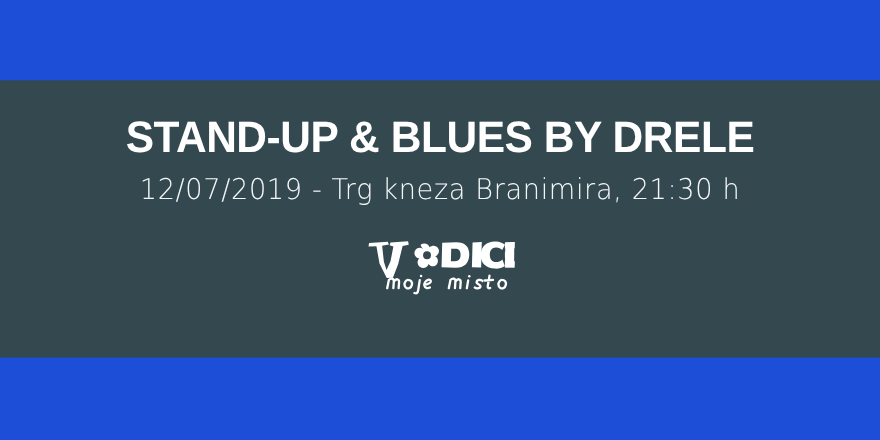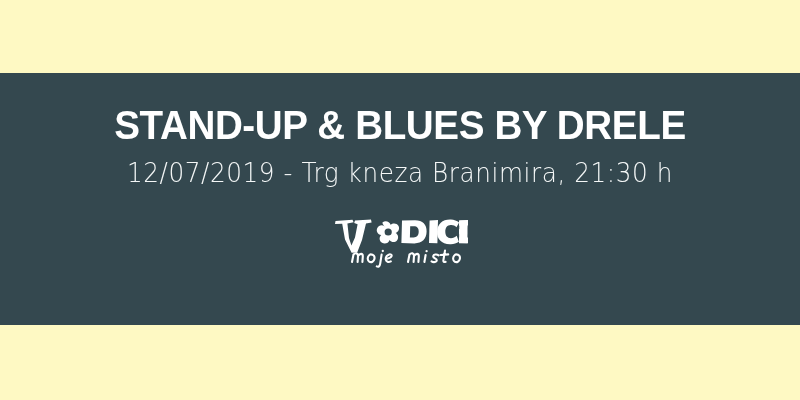--- a/index.html
+++ b/index.html
@@ -12,21 +12,21 @@
     height: 400px;
     background: #ffffff;
     font-family: "Liberation Sans", sans-serif;
     overflow: hidden;
   }
 
   .canvas {
     position: relative;
     width: 800px;
     height: 400px;
-    background: #fef9c3;
+    background: #1d4ed8;
   }
 
   
   .banner {
     position: absolute;
     left: 0;
     top: 73px;
     width: 800px;
     height: 252px;
     background: #34484f;

